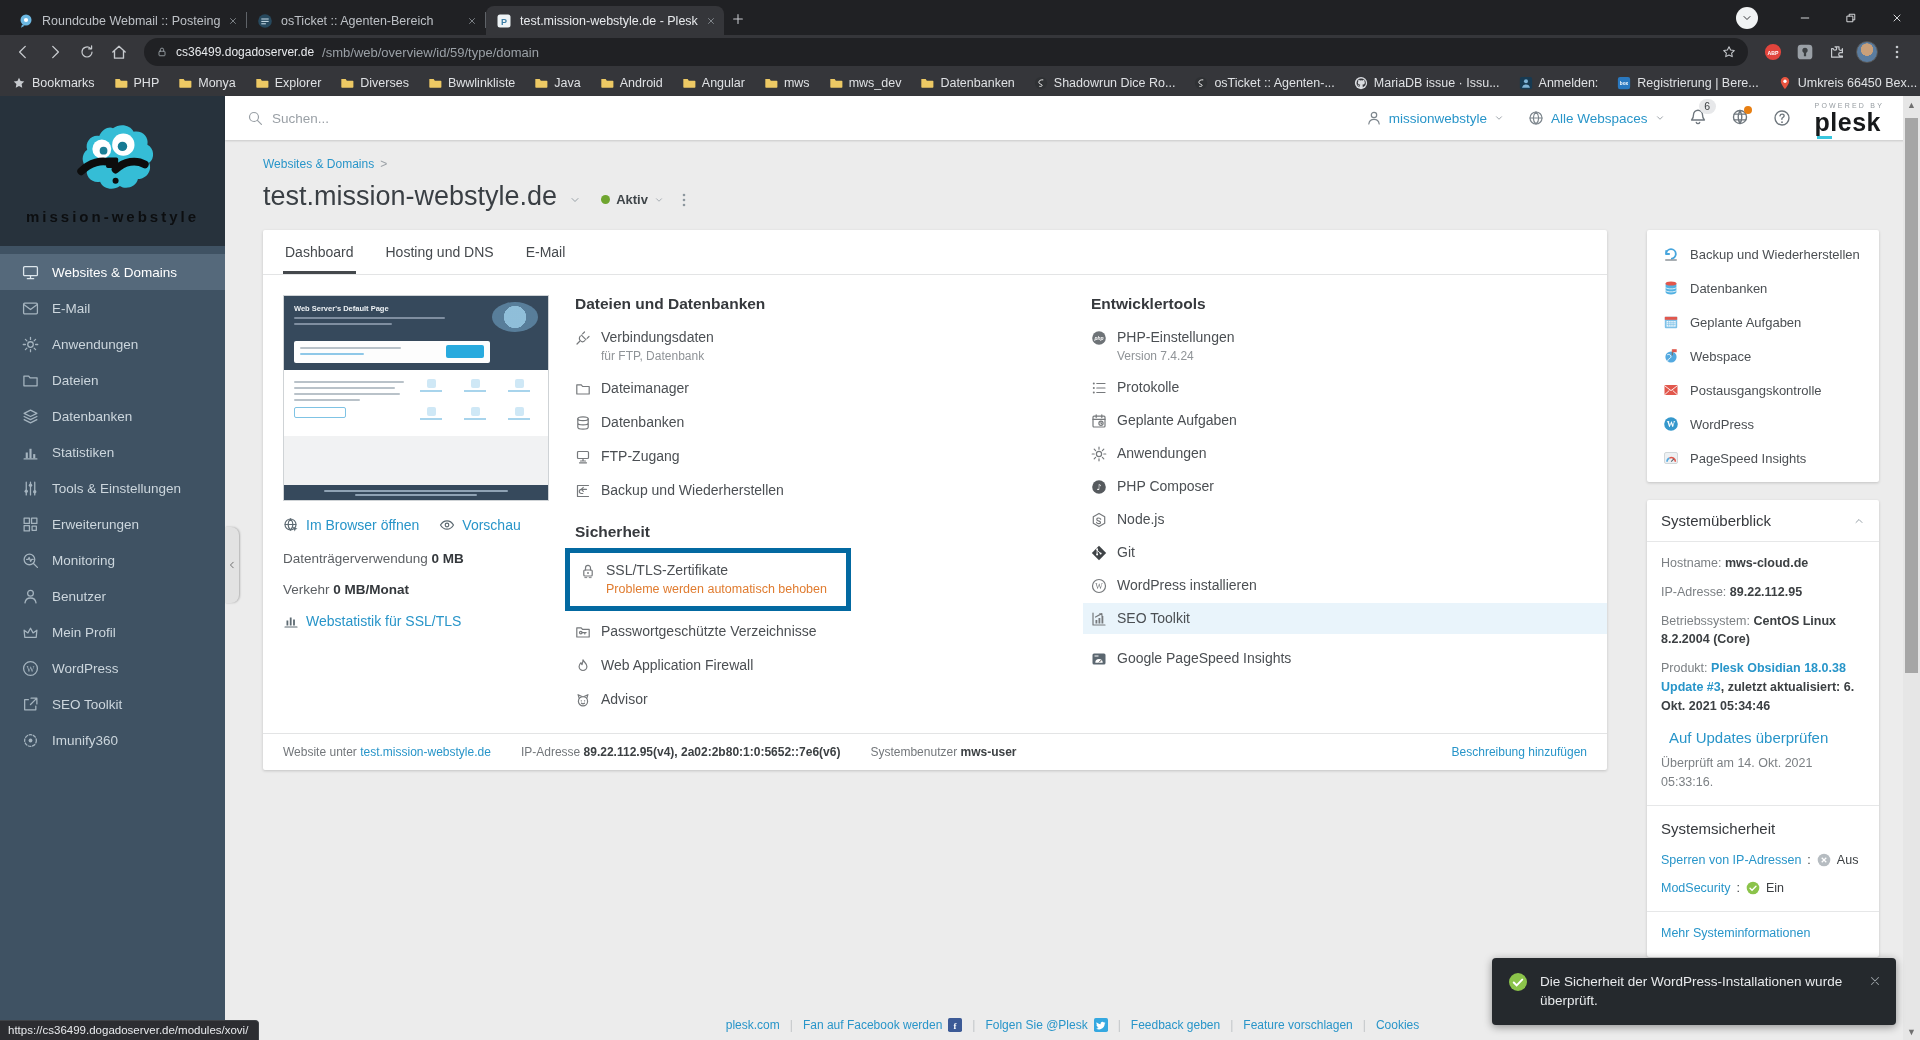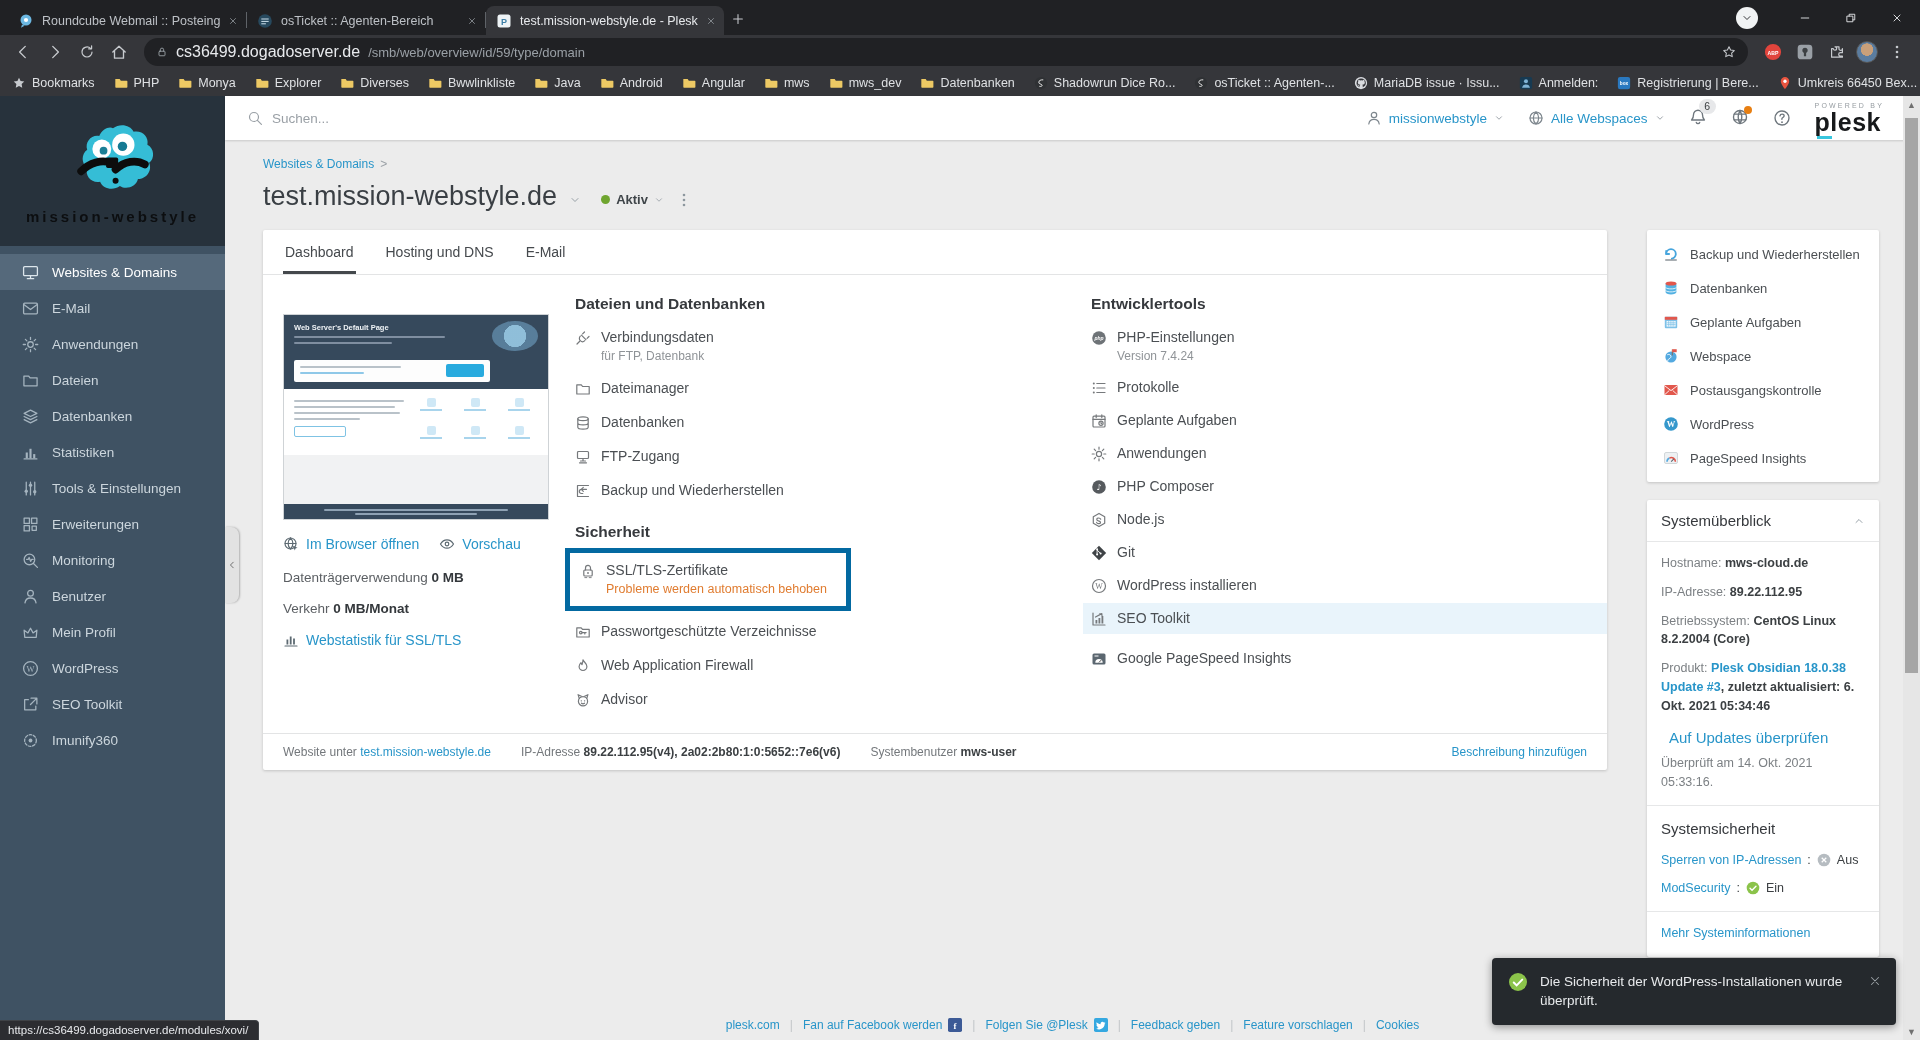--- a/index.html
+++ b/index.html
@@ -23,21 +23,21 @@
   .newtab { width:28px; height:28px; display:flex; align-items:center; justify-content:center; color:#c7cace; margin-bottom:2px; }
   .win-controls { margin-left:auto; display:flex; align-items:center; height:35px; }
   .media-btn { width:22px; height:22px; border-radius:50%; background:#f1f3f4; color:#202124;
                display:flex; align-items:center; justify-content:center; margin-right:24px; }
   .wc { width:46px; height:35px; display:flex; align-items:center; justify-content:center; color:#e8eaed; }
 
   .toolbar { height:34px; background:#35363a; display:flex; align-items:center; padding:0 10px; gap:6px; }
   .navbtn { width:26px; height:26px; display:flex; align-items:center; justify-content:center; color:#c7cace; }
   .urlbar { flex:1; height:28px; background:#202124; border-radius:14px; display:flex; align-items:center;
             padding:0 12px; gap:8px; margin:0 6px; }
-  .urlbar .host { color:#e8eaed; font-size:16px; }
+  .urlbar .host { color:#e8eaed; font-size:12px; }
   .urlbar .path { color:#9aa0a6; font-size:13px; flex:1; white-space:nowrap; overflow:hidden; }
   .avatar { width:22px; height:22px; border-radius:50%; background:radial-gradient(circle at 50% 38%, #c9a07a 0 38%, #5b7da0 40% 100%); border:1px solid #555; }
 
   .bookmarksbar { height:27px; background:#35363a; display:flex; align-items:center; padding:0 12px; gap:19px;
                   color:#dfe1e4; font-size:12.5px; white-space:nowrap; overflow:hidden; }
   .bm { display:flex; align-items:center; gap:6px; cursor:pointer; }
 
   
   .plesk { position:absolute; top:96px; left:0; right:0; bottom:0; display:flex; background:#ececec; }
 
@@ -89,21 +89,21 @@
   .status .s-label { font-size:13px; font-weight:bold; color:#3f4549; }
   .kebab { color:#8d979e; margin-top:6px; cursor:pointer; }
 
   .columns { display:flex; gap:40px; align-items:flex-start; }
   .maincard { flex:1; background:#fff; border-radius:2px; box-shadow:0 1px 3px rgba(0,0,0,.18); min-height:535px;
               display:flex; flex-direction:column; min-width:0; }
   .card-tabs { display:flex; gap:28px; padding:0 20px; border-bottom:1px solid #e3e4e5; }
   .card-tab { padding:14px 2px 11px; font-size:14px; color:#45494d; cursor:pointer; border-bottom:3px solid transparent; }
   .card-tab.active { border-bottom-color:#44484c; }
   .cardgrid { display:flex; padding:20px 20px 8px; flex:1; }
-  .col-left { width:292px; flex:none;margin-top:19px; }
+  .col-left { width:292px; flex:none; }
   .col-mid { flex:1; padding-right:20px; min-width:0; }
   .col-right { flex:1; min-width:0; }
 
   .thumb { width:266px; height:206px; border:1px solid #cfd3d6; background:#fff; display:flex; flex-direction:column; }
   .th-head { height:74px; background:#36495c; padding:8px 10px; position:relative; }
   .th-title { font-size:7.5px; color:#eef2f5; font-weight:bold; }
   .bar { height:2px; background:#7f8ea0; border-radius:1px; margin-top:4px; }
   .th-ill { position:absolute; right:10px; top:6px; width:46px; height:30px; border-radius:50%;
             background:radial-gradient(circle,#9fd3ef 0 40%,#5e87a5 41% 100%); opacity:.85; }
   .th-card { position:absolute; left:10px; right:58px; bottom:7px; height:22px; background:#fdfdfd; border-radius:2px; padding:4px 6px; }

